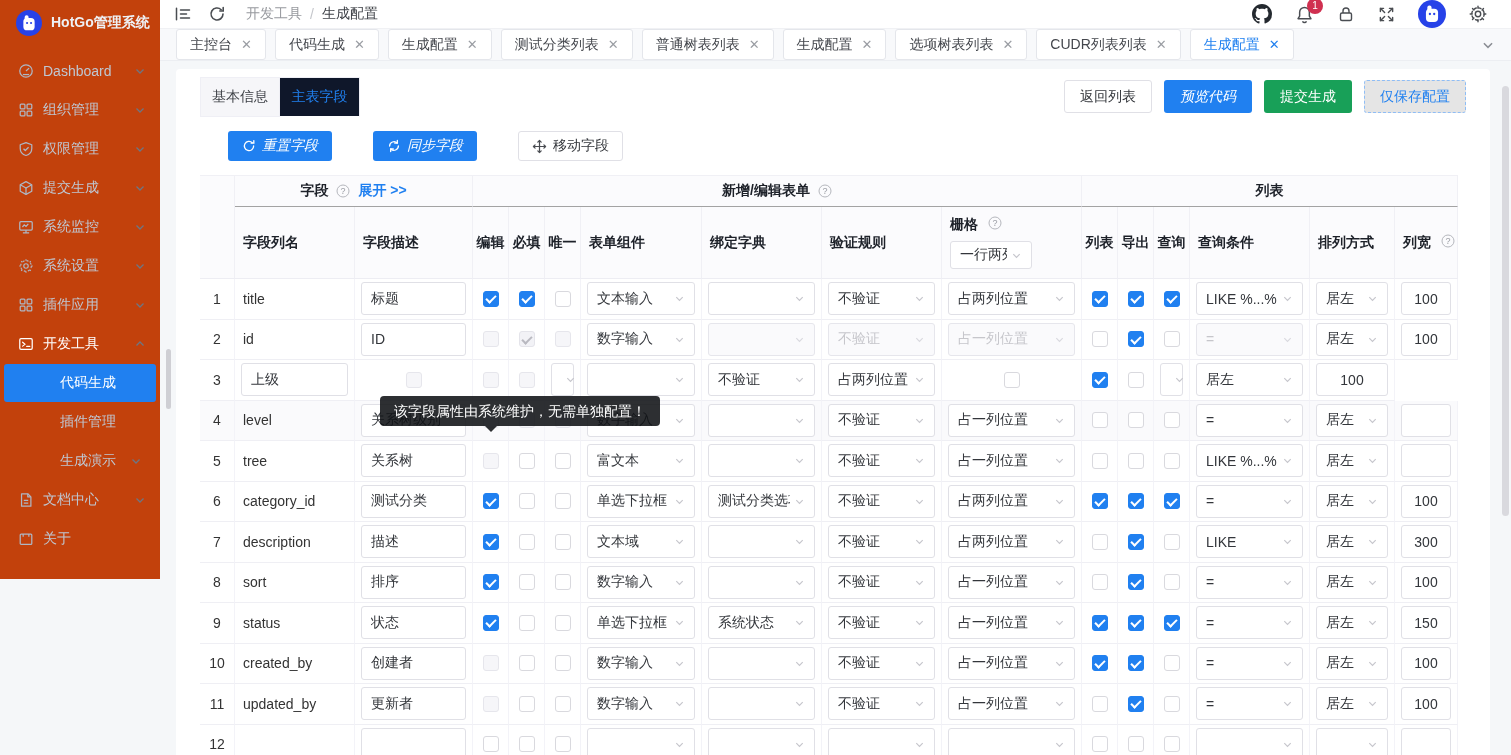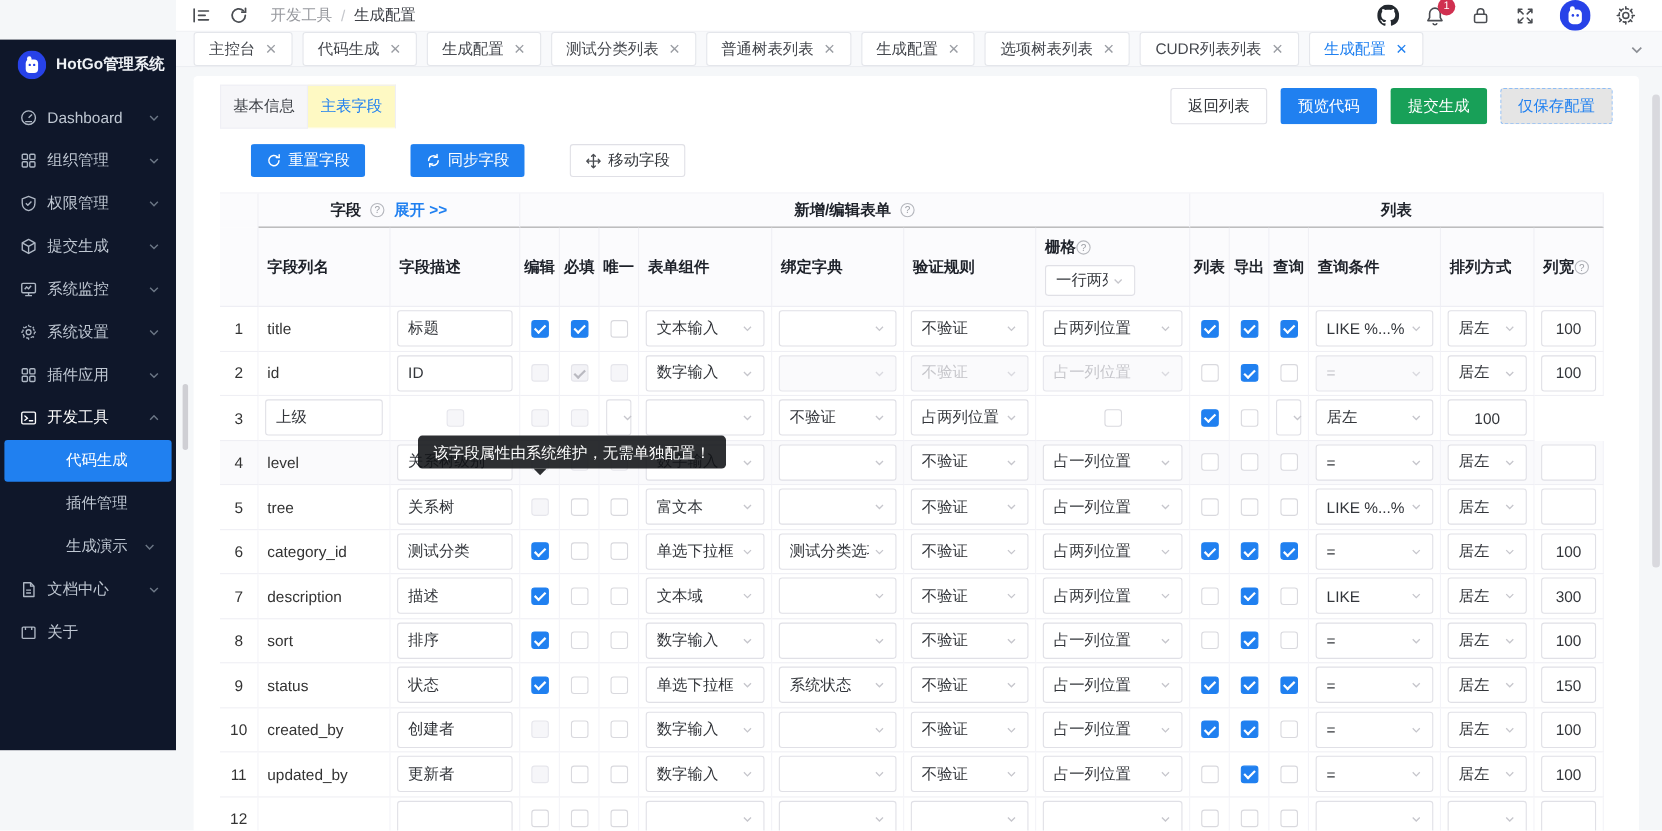--- a/index.html
+++ b/index.html
@@ -1,21 +1,21 @@
 <!DOCTYPE html>
 <html><head>
 <meta charset="utf-8">
 <style>
   * { box-sizing: border-box; margin: 0; padding: 0; }
   html,body { width:1511px; height:755px; overflow:hidden; }
   body { font-family:"Liberation Sans","DejaVu Sans",sans-serif; font-size:14px; color:#333;
          background:#f5f7f9; position:relative; display:flex; }
 
   
-  .sidebar { width:160px; height:646px; background:#0f172a; flex:0 0 160px; display:flex; flex-direction:column;margin-top:36px; }
+  .sidebar { width:160px; height:579px; background:#c2410c; flex:0 0 160px; display:flex; flex-direction:column; }
   .logo { height:46px; display:flex; align-items:center; padding-left:16px; gap:9px; }
   .logo svg { width:26px; height:26px; }
   .logo-text { color:#eef1f5; font-size:14px; font-weight:bold; white-space:nowrap; }
   .nav { margin-top:6px; }
   .nav-item { height:38px; margin:0 0 1px 0; display:flex; align-items:center; padding:0 14px 0 18px;
               color:#bfc7d2; cursor:pointer; }
   .nav-item .nicon { width:17px; height:17px; display:flex; align-items:center; color:#aeb7c4; }
   .nav-item .nicon svg { width:16px; height:16px; }
   .nav-item .nlabel { margin-left:8px; flex:1; font-size:14px; white-space:nowrap; }
   .nav-item .nchev { width:12px; color:#6b7685; display:flex; }
@@ -50,46 +50,46 @@
   .strip-chev { margin-left:auto; color:#8b8e94; display:flex; cursor:pointer; }
 
   
   .content { flex:1; padding:8px 21px 0 16px; }
   .card { background:#fff; border-radius:4px; padding:8px 24px 24px 24px; height:960px; }
   .card-head { display:flex; align-items:flex-start; }
   .ctabs { display:flex; }
   .ctab { width:80px; height:40px; display:flex; align-items:center; justify-content:center;
           background:#f6f6f9; border:1px solid #efeff5; color:#3c3f45; cursor:pointer; }
   .ctab + .ctab { border-left:none; }
-  .ctab.active { background:#fef9c3; color:#2080f0; border-bottom-color:#fff; }
+  .ctab.active { background:#0f172a; color:#2080f0; border-bottom-color:#fff; }
   .head-btns { margin-left:auto; display:flex; gap:12px; padding-top:3px; }
   .btn { height:33px; padding:0 15px; border-radius:3px; display:flex; align-items:center; gap:6px;
          font-size:14px; cursor:pointer; border:1px solid transparent; white-space:nowrap; }
   .btn.default { background:#fff; border-color:#e0e0e6; color:#33363b; }
-  .btn.primary { background:#2080f0; color:#fff; }
+  .btn.primary { background:#2080f0; color:#fff;font-style:italic; }
   .btn.success { background:#18a058; color:#fff; }
   .btn.dashed  { background:#e5e5e5; border:1px dashed #8fbdf5; color:#2080f0;text-align:right; }
 
   .toolbar { margin-top:14px; display:flex; gap:13px; }
   .btn.small { height:30px; padding:0 13px;margin-left:28px; }
 
   
   .gtable { margin-top:14px; width:1258px; border-top:1px solid #f0f0f5; }
   .hgroup { display:grid; grid-template-columns:35px 238px 609px 376px; height:31px; background:#fbfbfd; }
   .hgroup .g { border-right:1px solid #f0f0f5; border-bottom:1px solid #a3a3a3; display:flex; align-items:center;
                justify-content:center; gap:8px; font-weight:bold; color:#1d2129; }
   .hgroup .g:first-child { border-bottom:none; }
   .glink { color:#2080f0; font-weight:bold; cursor:pointer; }
   .hcols { display:grid; grid-template-columns:35px 120px 118px 36px 36px 36px 121px 120px 120px 140px 36px 36px 36px 120px 85px 63px;
            height:72px; background:#fbfbfd; }
   .hc { border-right:1px solid #f0f0f5; border-bottom:1px solid #ededf3; display:flex; align-items:center;
         padding:0 8px; font-weight:bold; color:#1d2129; white-space:nowrap; overflow:hidden; }
   .hc.center { justify-content:center; padding:0; }
   .hc.col { flex-direction:column; align-items:flex-start; justify-content:center; gap:7px; }
-  .hc .lblrow { display:flex; align-items:center; gap:0; }
+  .hc .lblrow { display:flex; gap:10px; }
   .help { display:flex; cursor:pointer; }
 
   .trow { display:grid; grid-template-columns:35px 120px 118px 36px 36px 36px 121px 120px 120px 140px 36px 36px 36px 120px 85px 63px;
           height:40.5px; background:#fff; }
   .trow.hl { background:#fafafc; }
   .cell { border-right:1px solid #f3f3f8; border-bottom:1px solid #efeff4; display:flex; align-items:center;
           padding:0 8px; overflow:hidden; white-space:nowrap; }
   .cell.pad { padding:0 6px; }
   .cell.ccenter { justify-content:center; padding:0; }
 

